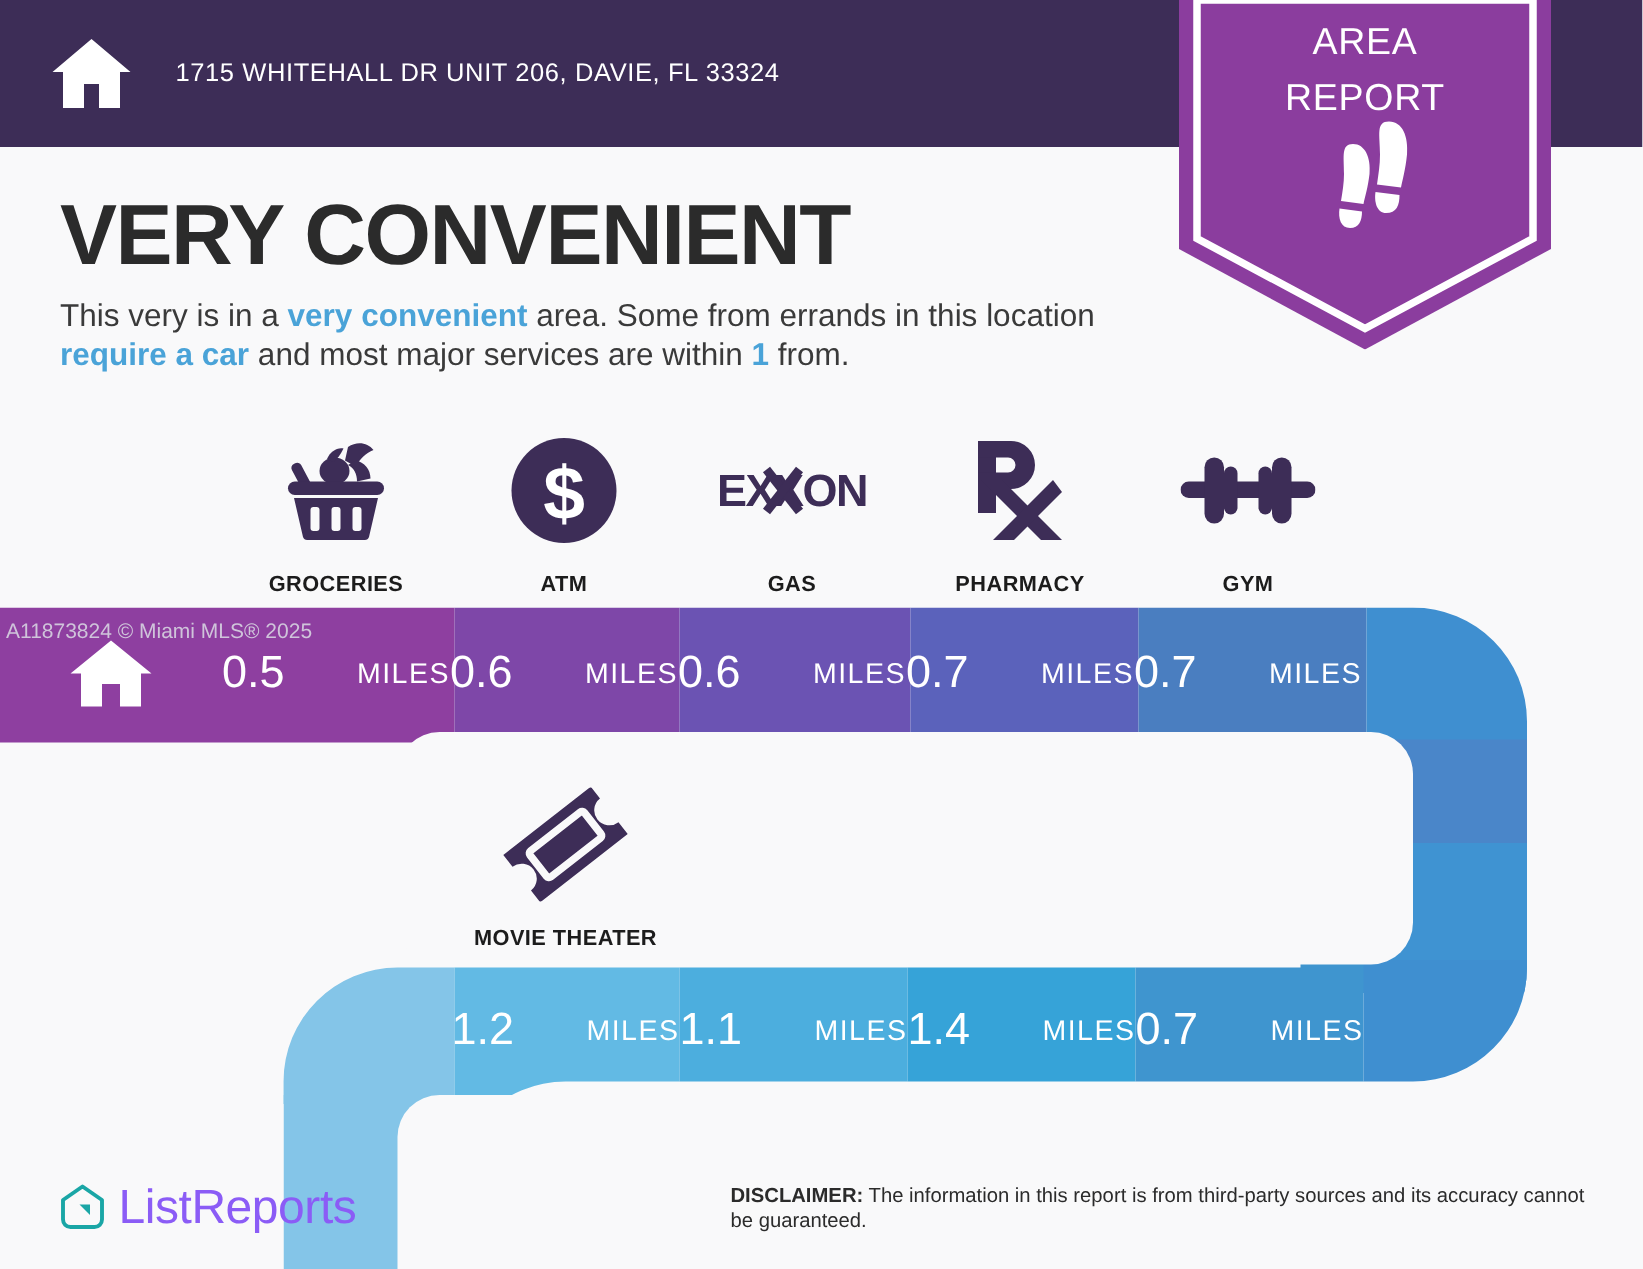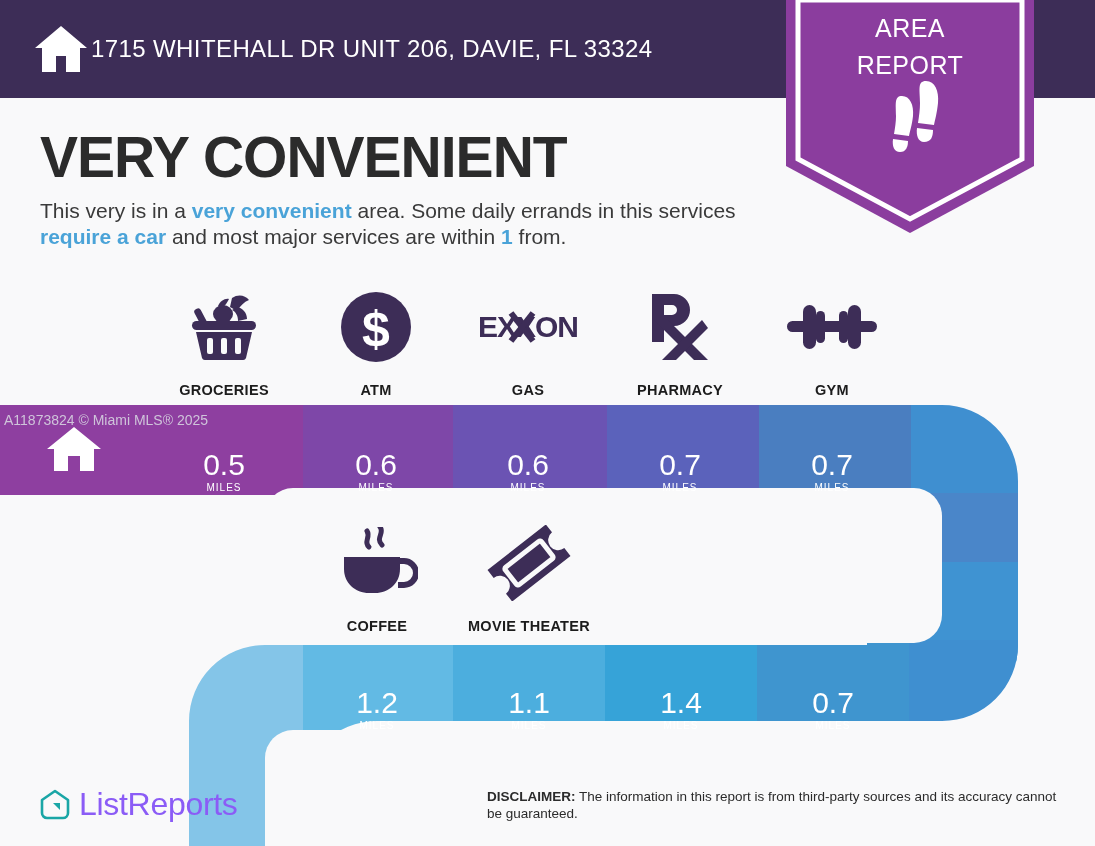--- a/index.html
+++ b/index.html
@@ -12,21 +12,21 @@
   }
 
   
   .header {
     position:absolute; left:0; top:0; width:1095px; height:98px;
     background:#3d2d57;
     display:flex; align-items:center;
   }
   .header-home-icon { margin-left:33px; width:56px; height:50px; flex:none; }
   .header-address {
-    margin-left:2px; color:#ffffff; font-size:24px; letter-spacing:.4px;
+    margin-left:28px; color:#ffffff; font-size:17px; letter-spacing:.4px;
     font-weight:400; white-space:nowrap;
   }
 
   
   .badge {
     position:absolute; left:786px; top:-12px; width:248px; height:245px; z-index:6;
   }
   .badge svg { display:block; }
   .badge-text {
     position:absolute; top:22px; left:0; width:248px; text-align:center;
@@ -63,25 +63,25 @@
     margin-top:16px; white-space:nowrap;
   }
   .icon-row-1 { left:148px; top:288px; }
   .icon-row-2 { left:301px; top:524px; }
 
   
   .dist-row { position:absolute; height:88px; z-index:4; display:flex; }
   .dist-row-1 { left:0px; top:405px; }
   .dist-row-2 { left:301px; top:643px; }
   .dist-cell {
-    width:152px; display:flex; flex-direction:column;
-    align-items:center; justify-content:flex-end; color:#fff;
+    width:152px; display:flex; flex-direction:row;
+    align-items:center; justify-content:space-between; color:#fff;
   }
   .dist-value { font-size:30px; line-height:32px; font-weight:400; }
-  .dist-unit { font-size:10px; letter-spacing:1px; margin-top:1px; }
+  .dist-unit { font-size:19px; letter-spacing:1px; margin-top:1px; }
   .dist-home { width:148px; display:flex; align-items:center; justify-content:center; }
 
   
   .watermark {
     position:absolute; left:4px; top:412px; z-index:5;
     color:#cfc4da; font-size:14px; white-space:nowrap;
   }
 
   
   .footer-logo {
@@ -165,21 +165,21 @@
     </g>
   </svg>
   <div class="badge-text">
     <div>AREA</div>
     <div>REPORT</div>
   </div>
 </div>
 
 <div class="headline">VERY CONVENIENT</div>
 <div class="subcopy">
-  <span>This very is in a </span><span class="hl">very convenient</span><span> area. Some daily errands in this services </span><span class="hl">require a car</span><span> and most major services are within </span><span class="hl">1</span><span> from.</span>
+  <span>This very is in a </span><span class="hl">very convenient</span><span> area. Some from errands in this location </span><span class="hl">require a car</span><span> and most major services are within </span><span class="hl">1</span><span> from.</span>
 </div>
 
 <div class="icon-row icon-row-1">
   <div class="icon-cell">
     <div class="icon-glyph">
       <svg width="78" height="70" viewBox="0 0 78 70">
         <g fill="#3d2d57">
           <path d="M47 6 c6 -4 13 -3 17 2 c-5 2 -9 6 -12 11 l-7 -4 Z"></path>
           <path d="M52 15 c6 1 10 6 10 12 l-9 2 c0 -5 -2 -9 -6 -11 Z"></path>
           <ellipse cx="38" cy="22" rx="10" ry="9"></ellipse>
@@ -269,33 +269,20 @@
     <div class="dist-value">0.7</div>
     <div class="dist-unit">MILES</div>
   </div>
 </div>
 
 <div class="watermark">A11873824 © Miami MLS® 2025</div>
 
 <div class="icon-row icon-row-2">
   <div class="icon-cell">
     <div class="icon-glyph">
-      <svg width="82" height="72" viewBox="0 0 82 72">
-        <g fill="none" stroke="#3d2d57" stroke-width="5" stroke-linecap="round">
-          <path d="M33 20 c-6 -5 2 -10 -2 -16"></path>
-          <path d="M46 18 c-7 -7 3 -12 -2 -18"></path>
-        </g>
-        <path d="M8 30 h56 v12 c0 14 -11 24 -25 24 h-6 c-14 0 -25 -10 -25 -24 Z" fill="#3d2d57"></path>
-        <path d="M64 34 h4 a12 12 0 0 1 0 24 h-6" fill="none" stroke="#3d2d57" stroke-width="6"></path>
-      </svg>
-    </div>
-    <div class="icon-label">COFFEE</div>
-  </div>
-  <div class="icon-cell">
-    <div class="icon-glyph">
       <svg width="86" height="76" viewBox="0 0 86 76">
         <g transform="rotate(-38 43 38)">
           <path d="M6 18 h74 v10 a10 10 0 0 0 0 20 v10 H6 v-10 a10 10 0 0 0 0 -20 Z" fill="#3d2d57"></path>
           <rect x="20" y="27" width="46" height="22" rx="2" fill="none" stroke="#f9f9fa" stroke-width="5"></rect>
         </g>
       </svg>
     </div>
     <div class="icon-label">MOVIE THEATER</div>
   </div>
 </div>

